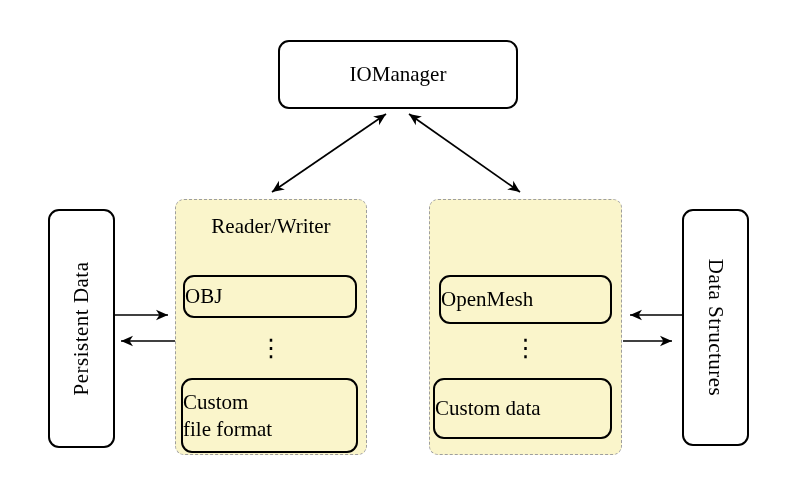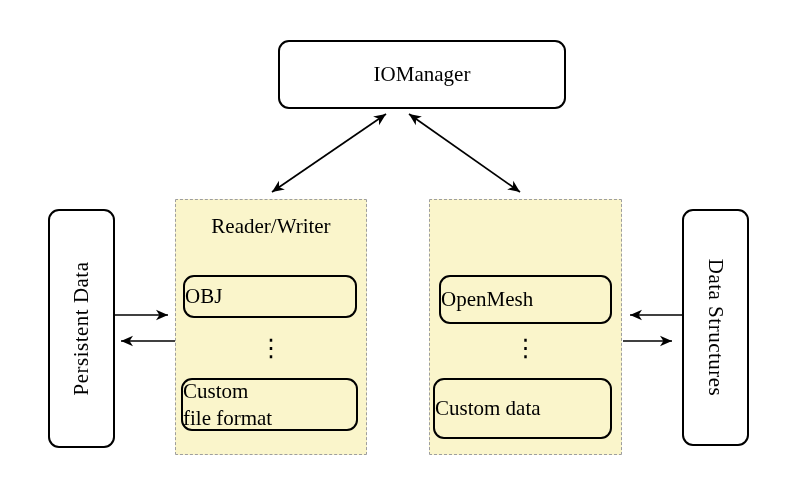--- a/index.html
+++ b/index.html
@@ -19,21 +19,21 @@
     border: 2.6px solid var(--box-border, #000);
     border-radius: 11px;
     display:flex; align-items:center; justify-content:center;
     font-size: 21px;
   }
 
   
   .panel {
     background: var(--panel-fill, #faf5cb);
     border: 1.6px dashed var(--panel-border, #9e9e9e);
-    border-radius: 1px;
+    border-radius: 9px;
   }
   .panel-title {
     position:absolute; left:0; right:0; top:13px;
     text-align:center; font-size:21px; line-height:26px;
   }
 
   
   .inner {
     position:absolute; box-sizing:border-box;
     background: var(--inner-box-fill, #faf5cb);
@@ -72,35 +72,35 @@
       </marker>
     </defs>
     <line x1="386" y1="114" x2="272" y2="192" marker-start="url(#arrowhead)" marker-end="url(#arrowhead)"></line>
     <line x1="409" y1="114" x2="520" y2="192" marker-start="url(#arrowhead)" marker-end="url(#arrowhead)"></line>
     <line x1="115" y1="315" x2="168" y2="315" marker-end="url(#arrowhead)"></line>
     <line x1="175" y1="341" x2="121" y2="341" marker-end="url(#arrowhead)"></line>
     <line x1="682" y1="315" x2="630" y2="315" marker-end="url(#arrowhead)"></line>
     <line x1="623" y1="341" x2="672" y2="341" marker-end="url(#arrowhead)"></line>
   </svg>
 
-  <div class="abs node" style="left:278px; top:40px; width:288px; height:69px;">
+  <div class="abs node" style="left:278px; top:40px; width:240px; height:69px;">
     <span>IOManager</span>
   </div>
 
   <div class="abs node vnode" style="left:48px; top:209px; width:67px; height:239px;">
     <span class="rot-ccw">Persistent Data</span>
   </div>
 
   <div class="abs panel" style="left:175px; top:199px; width:192px; height:256px;">
     <div class="panel-title">Reader/Writer</div>
     <div class="inner" style="left:7px; top:75px; width:174px; height:43px;">
       <span>OBJ</span>
     </div>
     <div class="dots" style="top:136px;">⋮</div>
-    <div class="inner" style="left:5px; top:178px; width:177px; height:53px;">
+    <div class="inner" style="left:5px; top:178px; width:177px; height:75px;">
       <span>Custom</span>
       <span>file format</span>
     </div>
   </div>
 
   <div class="abs panel" style="left:429px; top:199px; width:193px; height:256px;">
     <div class="inner" style="left:9px; top:75px; width:173px; height:49px;">
       <span>OpenMesh</span>
     </div>
     <div class="dots" style="top:136px;">⋮</div>

